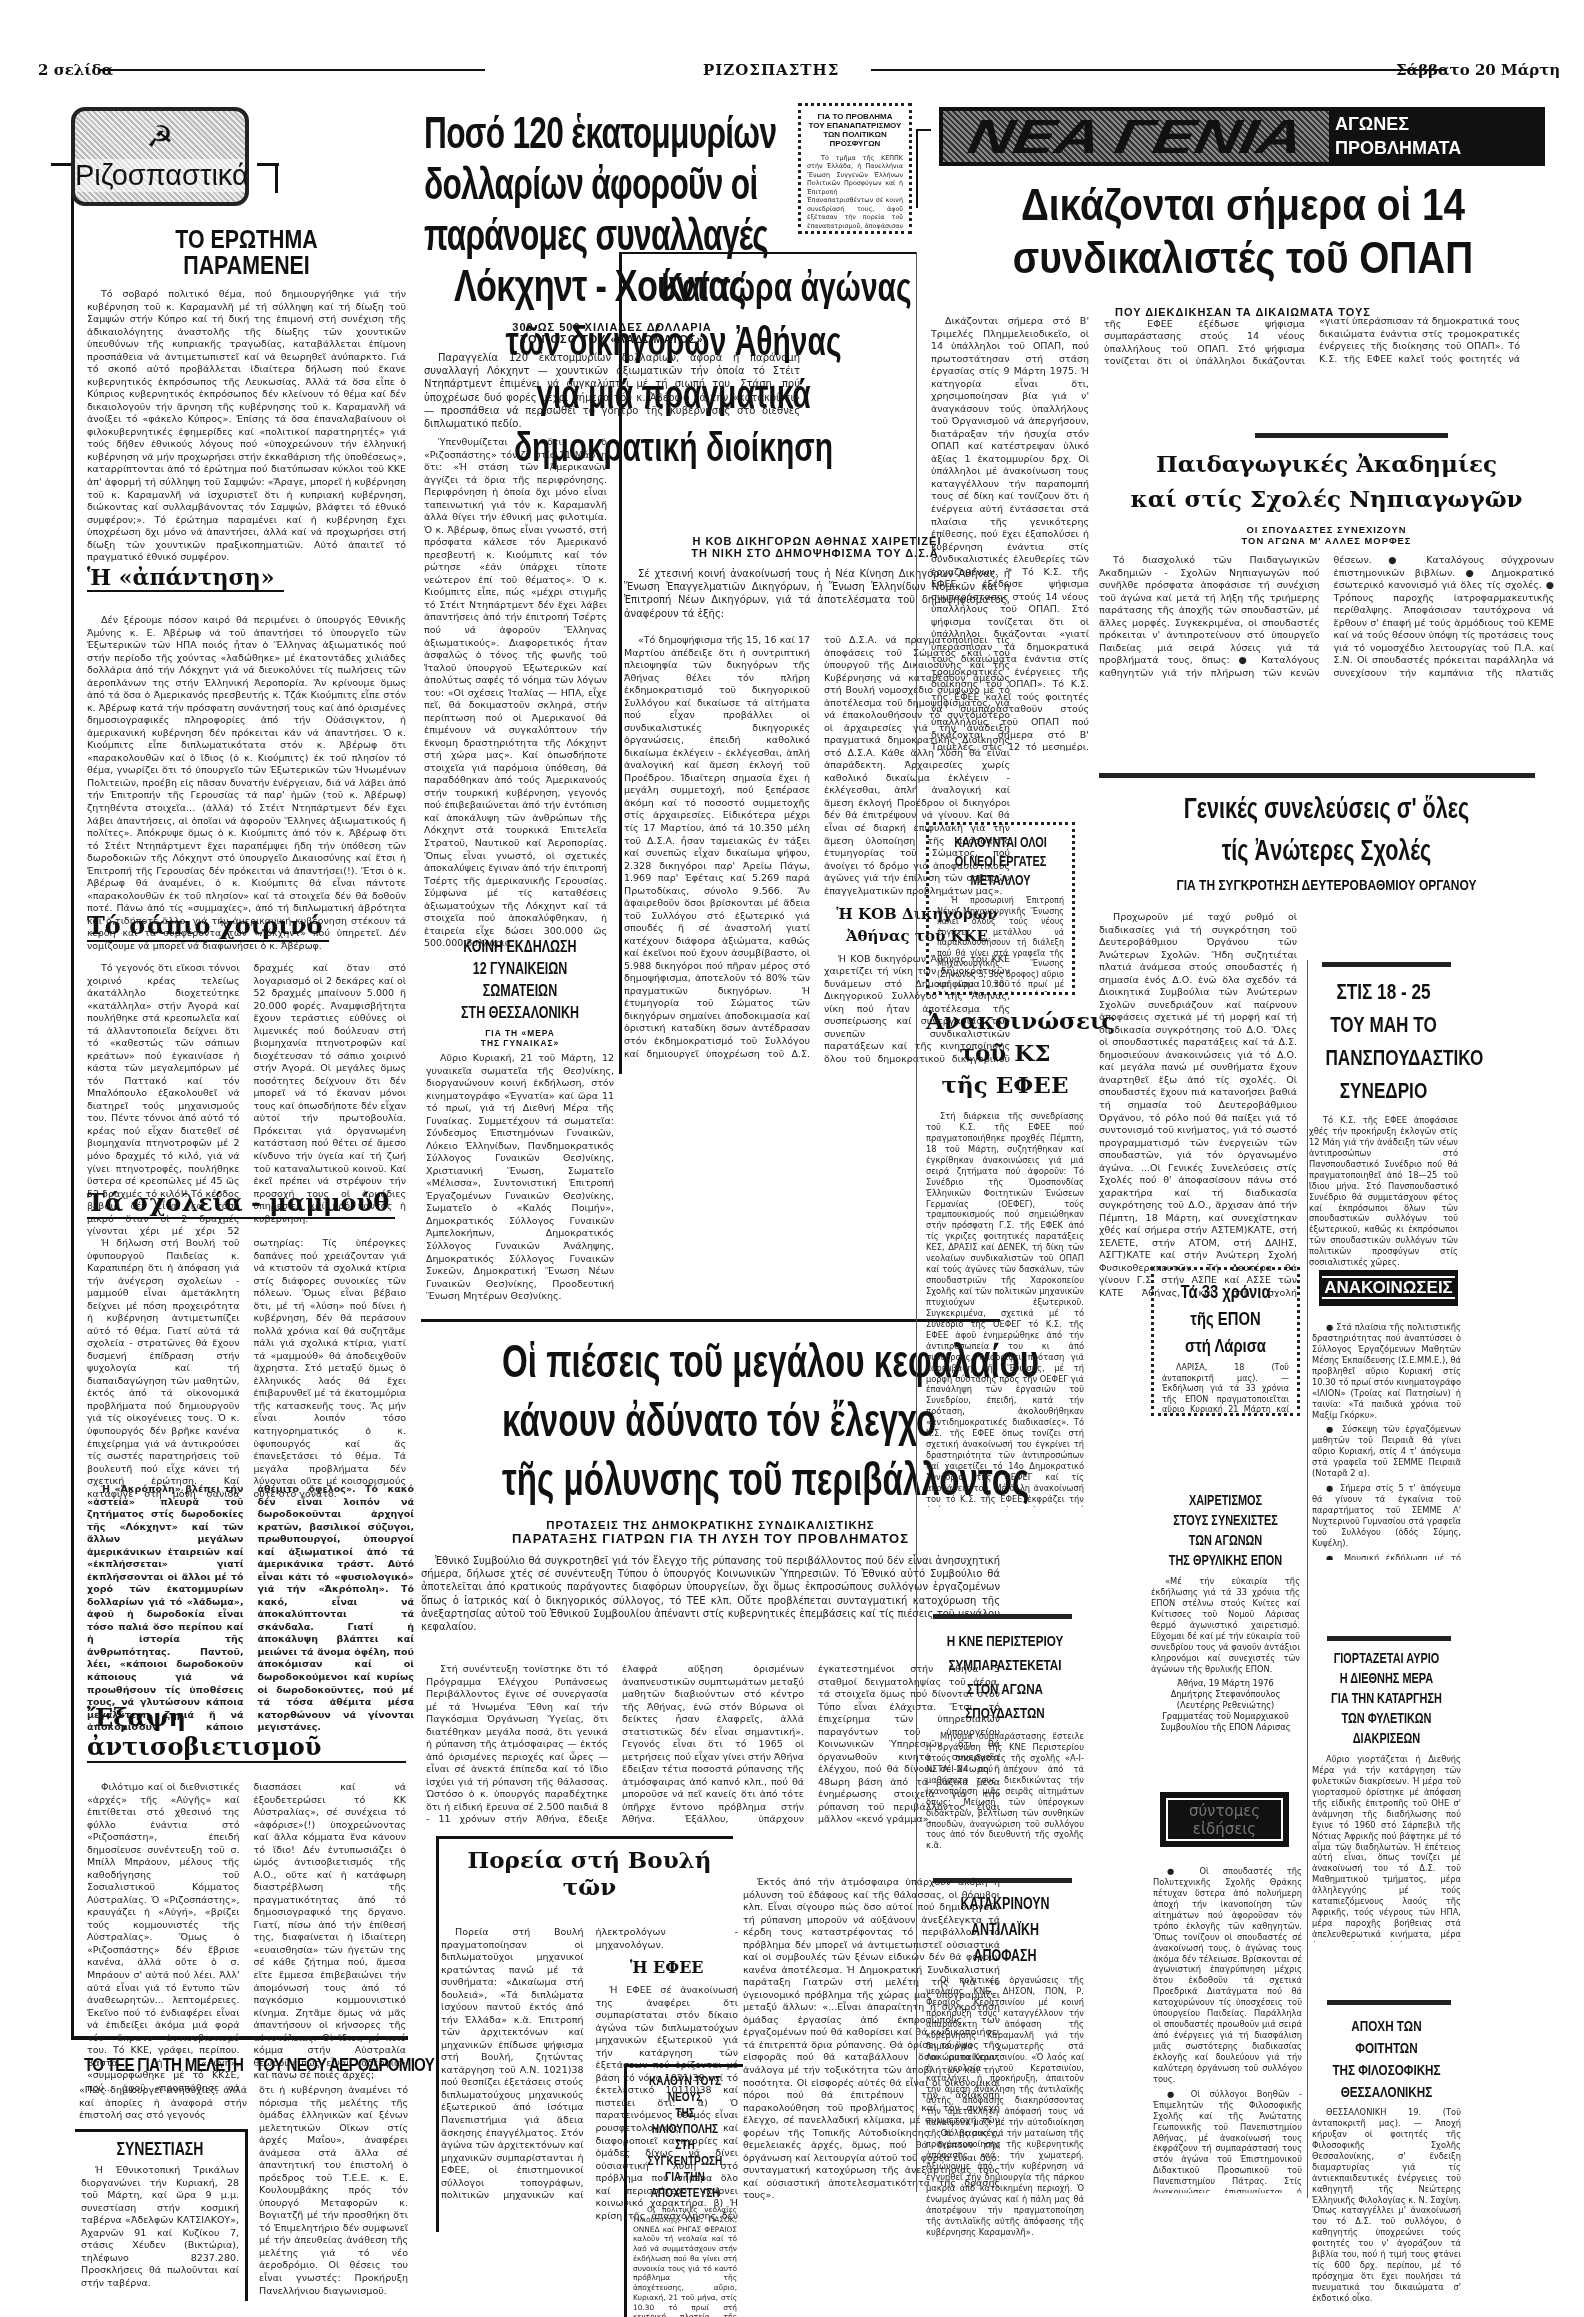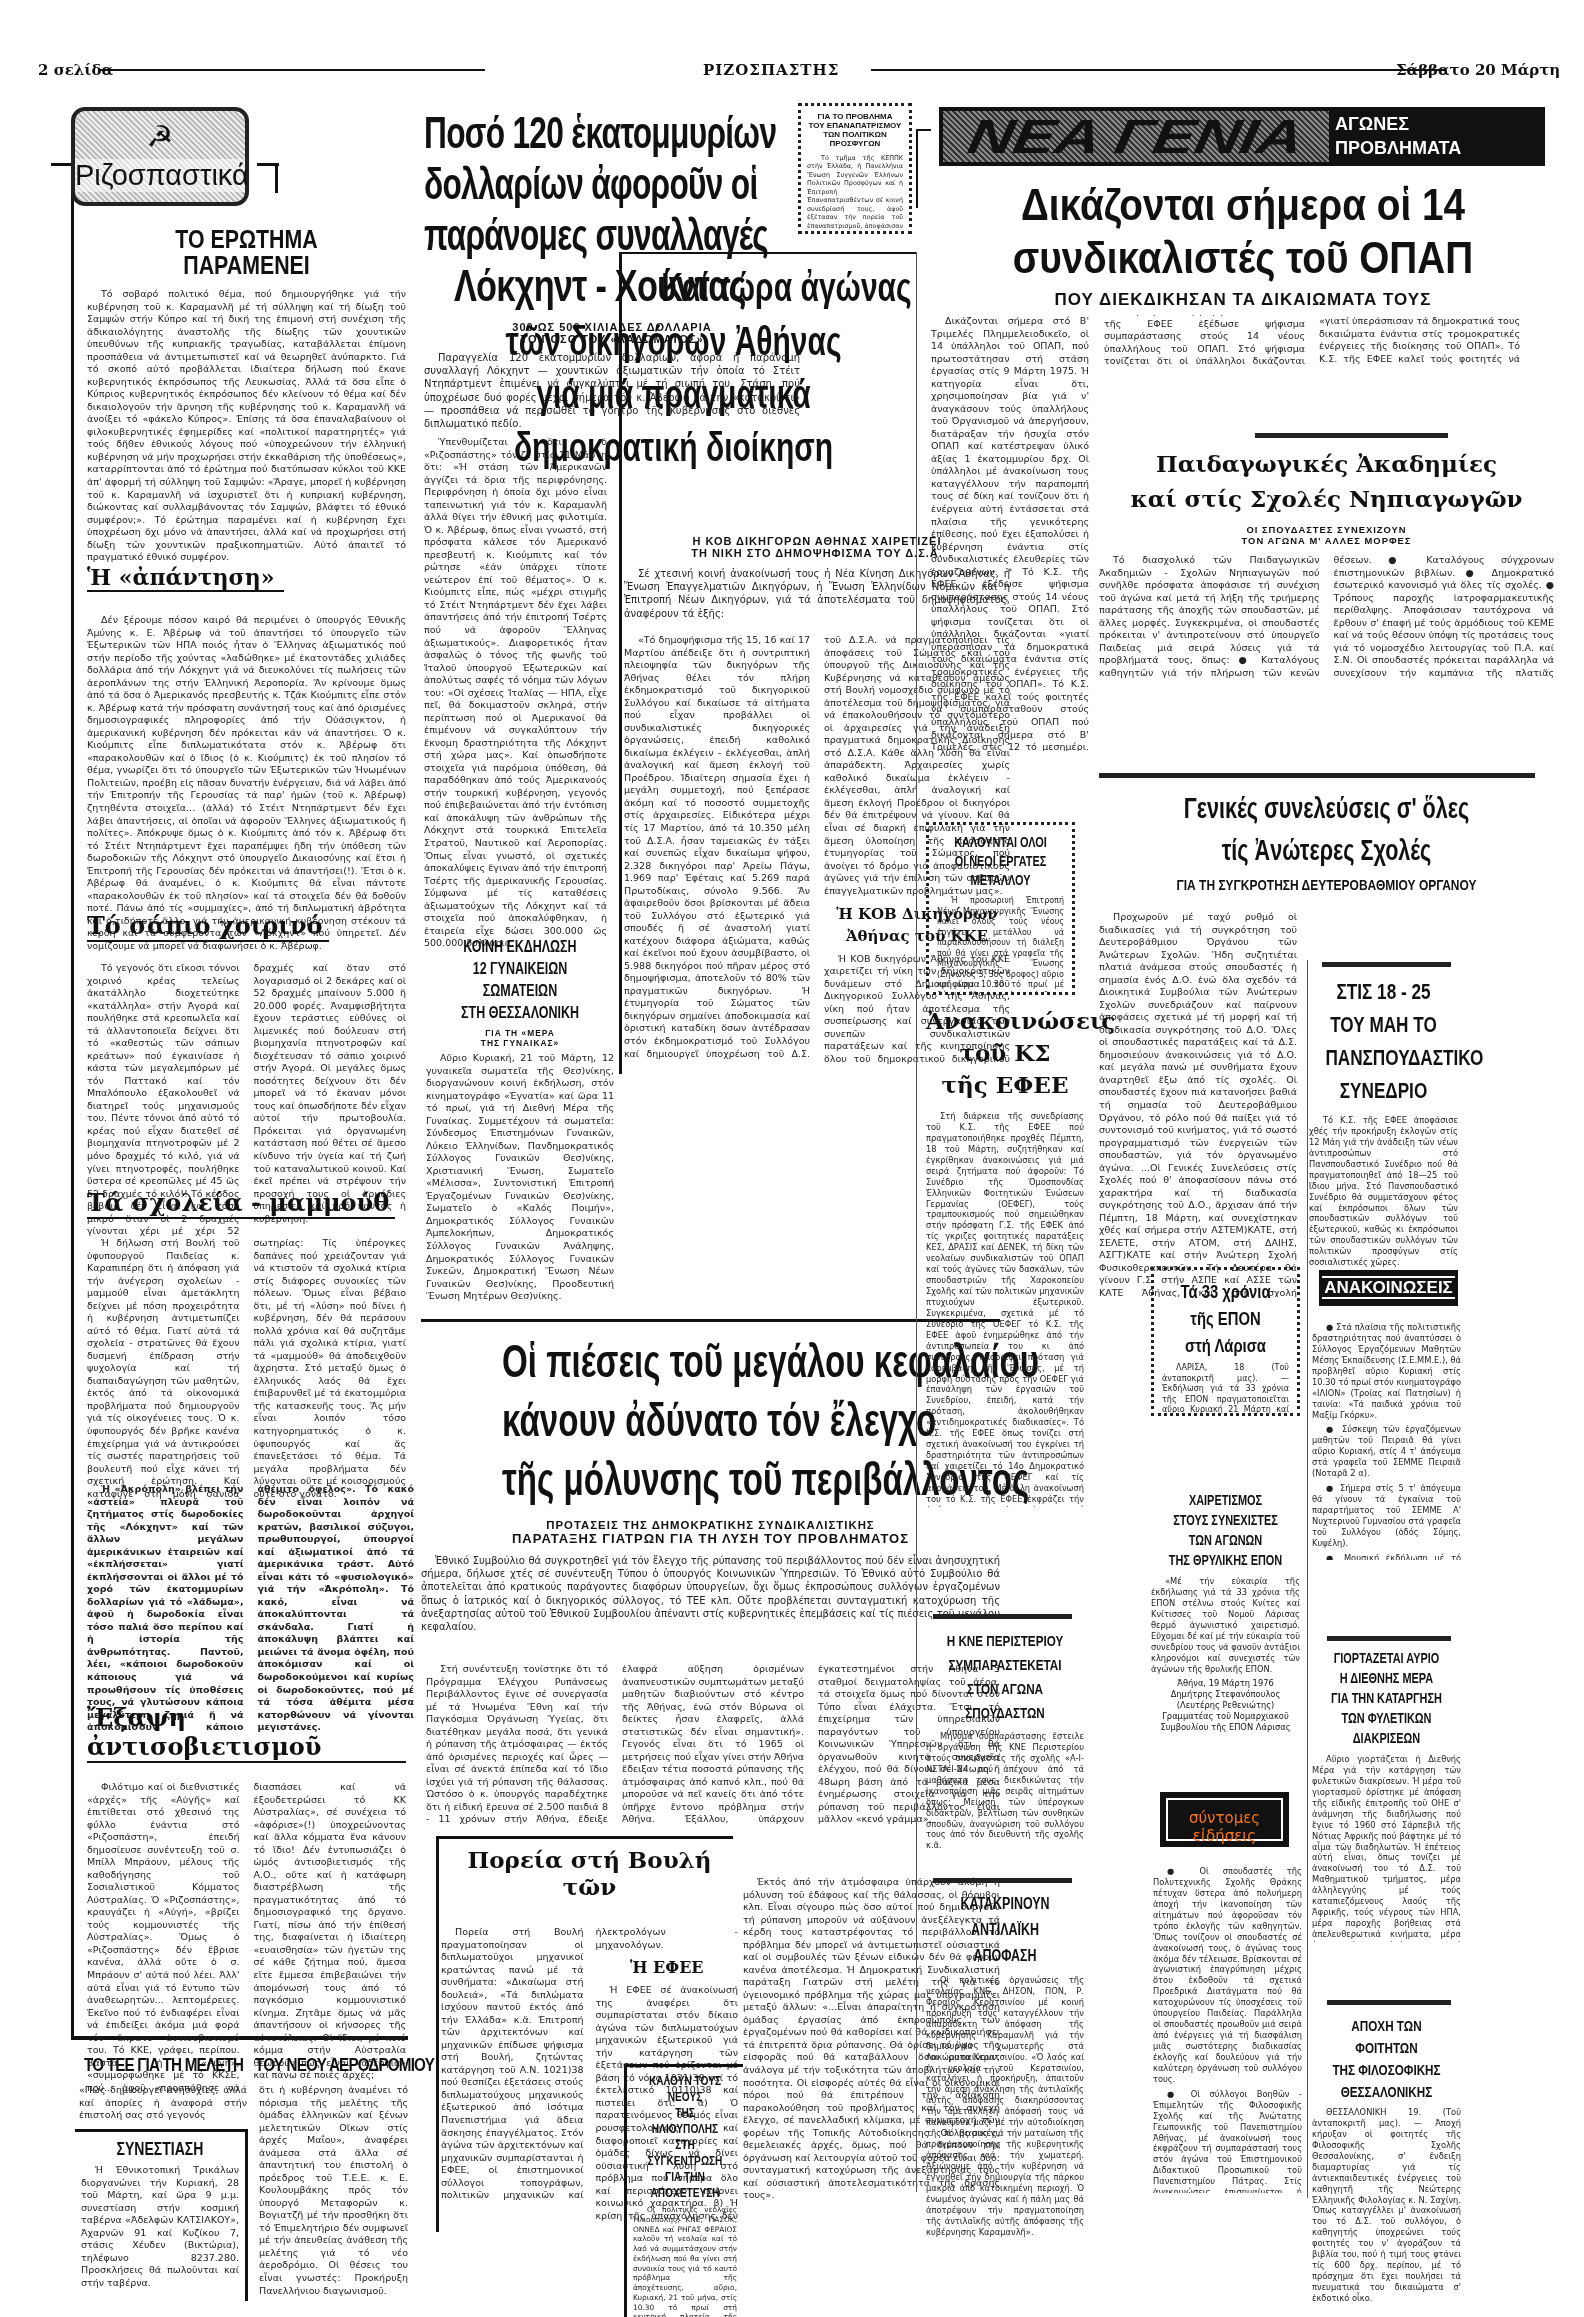--- a/index.html
+++ b/index.html
@@ -208,21 +208,21 @@
   </div>
   <div class="abs black-tag" style="left:396px;top:6px;width:203px;font-size:18px;line-height:22px;text-align:left;">ΑΓΩΝΕΣ</div>
   <div class="abs black-tag" style="left:396px;top:30px;width:203px;font-size:18px;line-height:22px;text-align:left;">ΠΡΟΒΛΗΜΑΤΑ</div>
 </div>
 <div class="vrule" style="left:916px;top:129px;height:79px;width:2px;"></div>
 <div class="rule" style="left:916px;top:129px;width:15px;"></div>
 
 <div class="abs" style="left:926px;top:178px;width:634px;">
   <div class="hl-cond" style="font-size:44px;line-height:53px;white-space:nowrap;transform:scaleX(0.88);">Δικάζονται σήμερα οἱ 14</div>
   <div class="hl-cond" style="font-size:44px;line-height:53px;white-space:nowrap;transform:scaleX(0.88);">συνδικαλιστές τοῦ ΟΠΑΠ</div>
-  <div class="sub" style="font-size:17px;margin-top:6px;">ΠΟΥ ΔΙΕΚΔΙΚΗΣΑΝ ΤΑ ΔΙΚΑΙΩΜΑΤΑ ΤΟΥΣ</div>
+  <div class="sub" style="font-size:11px;margin-top:22px;">ΠΟΥ ΔΙΕΚΔΙΚΗΣΑΝ ΤΑ ΔΙΚΑΙΩΜΑΤΑ ΤΟΥΣ</div>
 </div>
 <div class="abs body" style="left:931px;top:315px;width:158px;height:436px;overflow:hidden;">
     <p>Δικάζονται σήμερα στό Β' Τριμελές Πλημμελειοδικεῖο, οἱ 14 ὑπάλληλοι τοῦ ΟΠΑΠ, πού πρωτοστάτησαν στή στάση ἐργασίας στίς 9 Μάρτη 1975. Ἡ κατηγορία εἶναι ὅτι, χρησιμοποίησαν βία γιά ν' ἀναγκάσουν τούς ὑπαλλήλους τοῦ Ὀργανισμοῦ νά ἀπεργήσουν, διατάραξαν τήν ἡσυχία στόν ΟΠΑΠ καί κατέστρεψαν ὑλικό ἀξίας 1 ἑκατομμυρίου δρχ. Οἱ ὑπάλληλοι μέ ἀνακοίνωση τους καταγγέλλουν τήν παραπομπή τους σέ δίκη καί τονίζουν ὅτι ἡ ἐνέργεια αὐτή ἐντάσσεται στά πλαίσια τῆς γενικότερης ἐπίθεσης, πού ἔχει ἐξαπολύσει ἡ κυβέρνηση ἐνάντια στίς συνδικαλιστικές ἐλευθερίες τῶν ἐργαζομένων. * Τό Κ.Σ. τῆς ΕΦΕΕ ἐξέδωσε ψήφισμα συμπαράστασης στούς 14 νέους ὑπαλλήλους τοῦ ΟΠΑΠ. Στό ψήφισμα τονίζεται ὅτι οἱ ὑπάλληλοι δικάζονται «γιατί ὑπεράσπισαν τά δημοκρατικά τους δικαιώματα ἐνάντια στίς τρομοκρατικές ἐνέργειες τῆς διοίκησης τοῦ ΟΠΑΠ». Τό Κ.Σ. τῆς ΕΦΕΕ καλεῖ τούς φοιτητές νά συμπαρασταθοῦν στούς ὑπαλλήλους τοῦ ΟΠΑΠ πού δικάζονται σήμερα στό Β' Τριμελές, στίς 12 τό μεσημέρι. Ψήφισμα συμπαράστασης ἐξέδωσε καί τό Δ.Σ. Μαθηματικοῦ. * «Ἡ δίκη τῶν ὑπαλλήλων τοῦ ΟΠΑΠ, πού γίνεται μέ τίς ψεύτικες κατηγορίες γιά φθορά ξένης ἰδιοκτησίας, ἀνατάραξη οἰκογενειακῆς γαλήνης κ.ἄ. — τονίζεται στό ψήφισμα — δείχνει γιά μιά ἀκόμα φορά τή στάση τῆς Κυβέρνησης, ὅταν οἱ ἐργαζόμενοι ζητοῦν καλυτέρευση τῶν συνθηκῶν ἐργασίας καί αὔξηση τῶν ἀποδοχῶν τους». * Στούς δικαζόμενους νέους ὑπαλλήλους τοῦ ΟΠΑΠ συμπαραστέκεται ἐπίσης ἡ Λεσβιακή Ἕνωση Σπουδαστῶν.</p>
   </div>
 <div class="abs body cols2" style="left:1104px;top:315px;width:416px;height:59px;overflow:hidden;">
     <p style="margin-top:-198px;">Δικάζονται σήμερα στό Β' Τριμελές Πλημμελειοδικεῖο, οἱ 14 ὑπάλληλοι τοῦ ΟΠΑΠ, πού πρωτοστάτησαν στή στάση ἐργασίας στίς 9 Μάρτη 1975. Ἡ κατηγορία εἶναι ὅτι, χρησιμοποίησαν βία γιά ν' ἀναγκάσουν τούς ὑπαλλήλους τοῦ Ὀργανισμοῦ νά ἀπεργήσουν, διατάραξαν τήν ἡσυχία στόν ΟΠΑΠ καί κατέστρεψαν ὑλικό ἀξίας 1 ἑκατομμυρίου δρχ. Οἱ ὑπάλληλοι μέ ἀνακοίνωση τους καταγγέλλουν τήν παραπομπή τους σέ δίκη καί τονίζουν ὅτι ἡ ἐνέργεια αὐτή ἐντάσσεται στά πλαίσια τῆς γενικότερης ἐπίθεσης, πού ἔχει ἐξαπολύσει ἡ κυβέρνηση ἐνάντια στίς συνδικαλιστικές ἐλευθερίες τῶν ἐργαζομένων. * Τό Κ.Σ. τῆς ΕΦΕΕ ἐξέδωσε ψήφισμα συμπαράστασης στούς 14 νέους ὑπαλλήλους τοῦ ΟΠΑΠ. Στό ψήφισμα τονίζεται ὅτι οἱ ὑπάλληλοι δικάζονται «γιατί ὑπεράσπισαν τά δημοκρατικά τους δικαιώματα ἐνάντια στίς τρομοκρατικές ἐνέργειες τῆς διοίκησης τοῦ ΟΠΑΠ». Τό Κ.Σ. τῆς ΕΦΕΕ καλεῖ τούς φοιτητές νά συμπαρασταθοῦν στούς ὑπαλλήλους τοῦ ΟΠΑΠ πού δικάζονται σήμερα στό Β' Τριμελές, στίς 12 τό μεσημέρι. Ψήφισμα συμπαράστασης ἐξέδωσε καί τό Δ.Σ. Μαθηματικοῦ. * «Ἡ δίκη τῶν ὑπαλλήλων τοῦ ΟΠΑΠ, πού γίνεται μέ τίς ψεύτικες κατηγορίες γιά φθορά ξένης ἰδιοκτησίας, ἀνατάραξη οἰκογενειακῆς γαλήνης κ.ἄ. — τονίζεται στό ψήφισμα — δείχνει γιά μιά ἀκόμα φορά τή στάση τῆς Κυβέρνησης, ὅταν οἱ ἐργαζόμενοι ζητοῦν καλυτέρευση τῶν συνθηκῶν ἐργασίας καί αὔξηση τῶν ἀποδοχῶν τους». * Στούς δικαζόμενους νέους ὑπαλλήλους τοῦ ΟΠΑΠ συμπαραστέκεται ἐπίσης ἡ Λεσβιακή Ἕνωση Σπουδαστῶν.</p>
   </div>
 
 <div class="thick-rule" style="left:1255px;top:433px;width:193px;"></div>
 <div class="abs" style="left:1099px;top:446px;width:455px;">
@@ -304,21 +304,21 @@
   <div class="center" style="font-size:8.3px;line-height:1.3;margin-top:4px;">
     <div>Ἀθήνα, 19 Μάρτη 1976</div>
     <div>Δημήτρης Στεφανόπουλος</div>
     <div>(Λευτέρης Ρεθενιώτης)</div>
     <div>Γραμματέας τοῦ Νομαρχιακοῦ</div>
     <div>Συμβουλίου τῆς ΕΠΟΝ Λάρισας</div>
   </div>
 </div>
 
 <div class="abs" style="left:1160px;top:1792px;width:129px;height:55px;background:#111;padding:6px;">
-  <div style="border:2px solid #fff;height:100%;text-align:center;color:#f97316;font-family:'DejaVu Sans',sans-serif;font-size:15px;line-height:18px;padding-top:9px;">
+  <div style="border:2px solid #fff;height:100%;text-align:center;color:#737373;font-family:'DejaVu Sans',sans-serif;font-size:15px;line-height:18px;padding-top:2px;">
     <div>σύντομες</div>
     <div>εἰδήσεις</div>
   </div>
 </div>
 <div class="abs body" style="left:1153px;top:1866px;width:149px;height:327px;overflow:hidden;font-size:8.3px;">
   <p>● <span>Οἱ σπουδαστές τῆς Πολυτεχνικῆς Σχολῆς Θράκης πέτυχαν ὕστερα ἀπό πολυήμερη ἀποχή τήν ἱκανοποίηση τῶν αἰτημάτων πού ἀφοροῦσαν τόν τρόπο ἐκλογῆς τῶν καθηγητῶν. Ὅπως τονίζουν οἱ σπουδαστές σέ ἀνακοίνωσή τους, ὁ ἀγώνας τους ἀκόμα δέν τέλειωσε. Βρίσκονται σέ ἀγωνιστική ἐπαγρύπνηση μέχρις ὅτου ἐκδοθοῦν τά σχετικά Προεδρικά Διατάγματα πού θά κατοχυρώνουν τίς ὑποσχέσεις τοῦ ὑπουργείου Παιδείας. Παράλληλα οἱ σπουδαστές προωθοῦν μιά σειρά ἀπό ἐνέργειες γιά τή διασφάλιση μιᾶς σωστότερης διαδικασίας ἐκλογῆς καί δουλεύουν γιά τήν καλύτερη ὀργάνωση τοῦ συλλόγου τους.</span></p>
   <p>● <span>Οἱ σύλλογοι Βοηθῶν - Ἐπιμελητῶν τῆς Φιλοσοφικῆς Σχολῆς καί τῆς Ἀνώτατης Γεωπονικῆς τοῦ Πανεπιστημίου Ἀθήνας, μέ ἀνακοίνωσή τους ἐκφράζουν τή συμπαράστασή τους στόν ἀγώνα τοῦ Ἐπιστημονικοῦ Διδακτικοῦ Προσωπικοῦ τοῦ Πανεπιστημίου Πάτρας. Στίς ἀνακοινώσεις ἐπισημαίνεται ἡ ἀνάγκη τῆς κατοχύρωσης τοῦ ἐλεύθερου συνδικαλισμοῦ στό χῶρο τῶν ΑΕΙ καί καταγγέλλεται ἡ νοοτροπία τοῦ καθηγητῆ Σ. Τζαφέτα πού μέ ἀπαράδεκτο τρόπο ἀπομάκρυνε τό συνδικαλιστή βοηθό Γ. Δρῦ ἀπό τό Πανεπιστήμιο Πάτρας.</span></p>
 </div>
 
 <div class="thick-rule" style="left:933px;top:1614px;width:139px;"></div>

